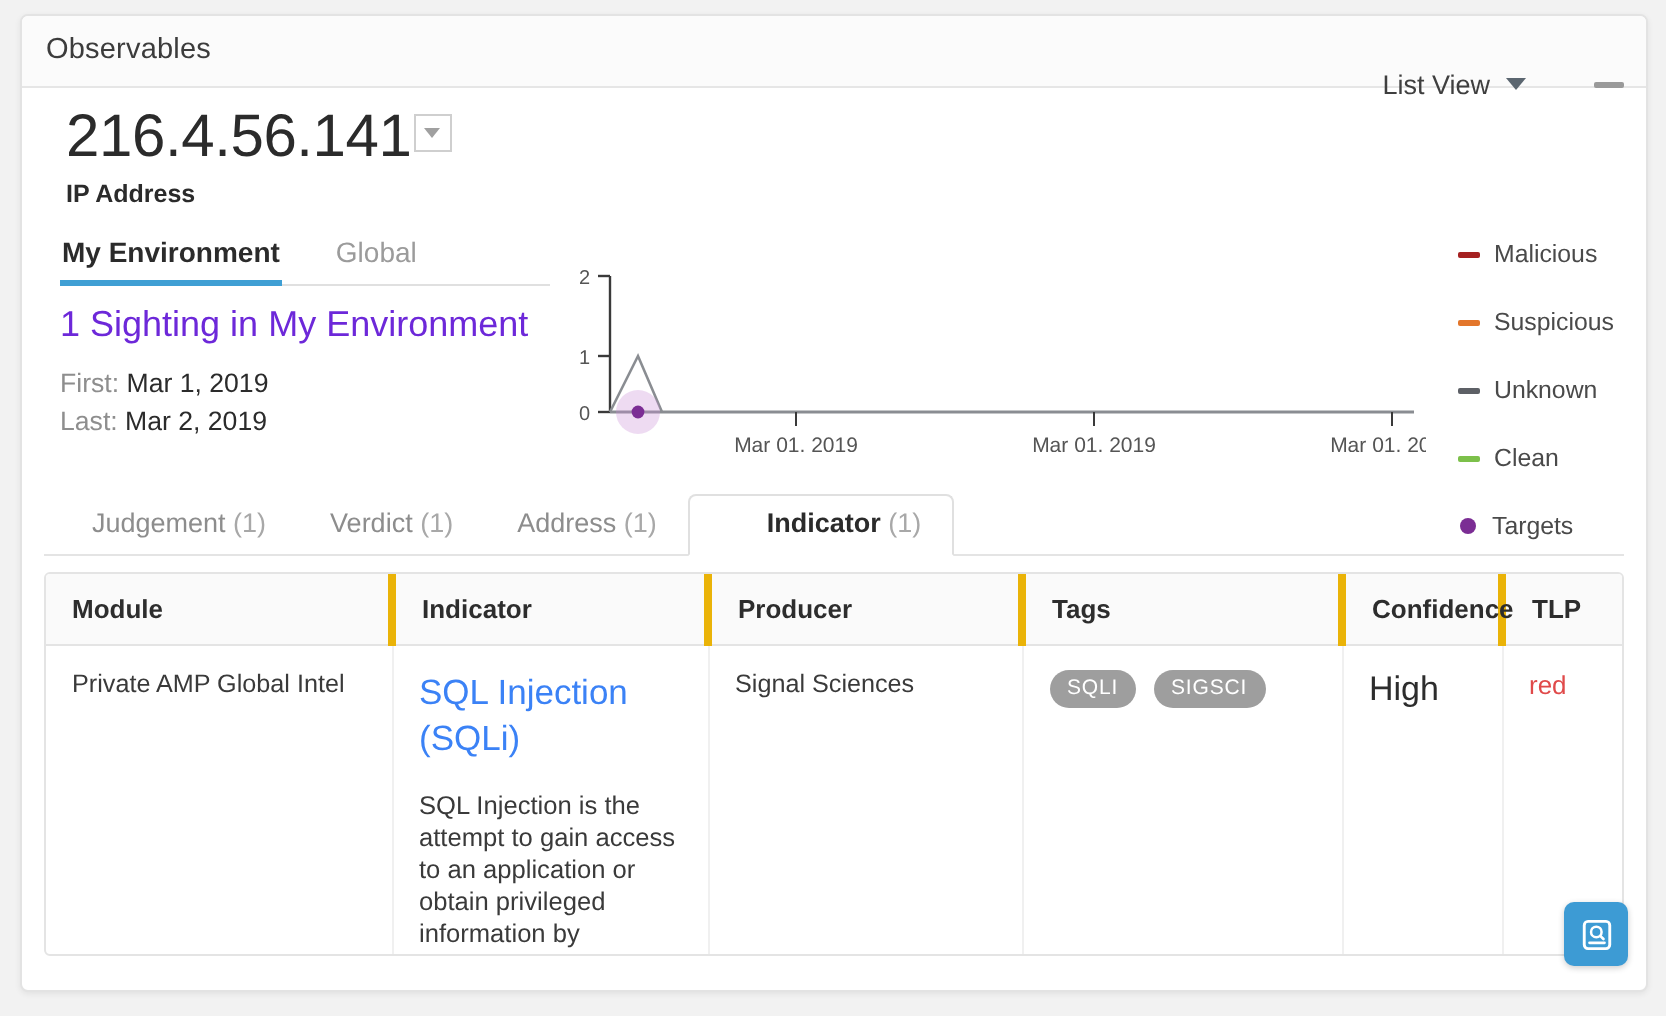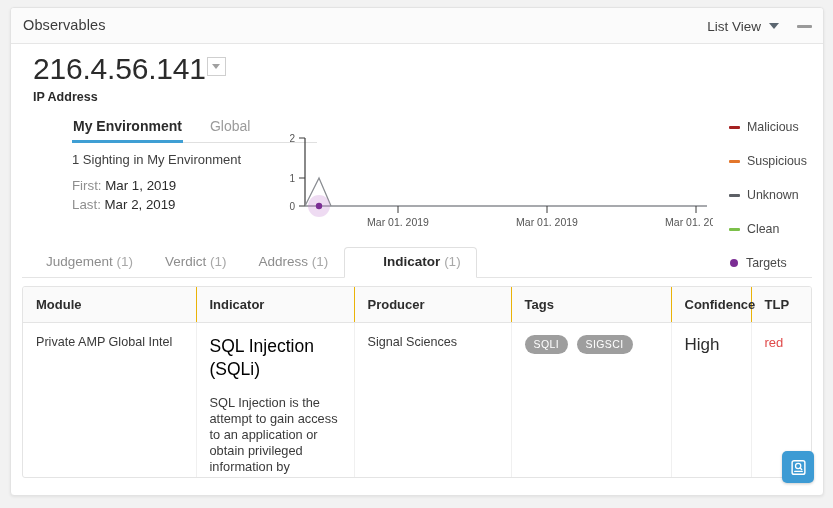--- a/index.html
+++ b/index.html
@@ -36,23 +36,23 @@
   }
   .titlebar-title {
     position: absolute;
     left: 12px; top: 9px;
     font-size: 14.5px;
     color: #3c3c3c;
     letter-spacing: .1px;
   }
   .titlebar-right {
     position: absolute;
-    right: 10px; top: 0;
+    right: 10px; top: 16px;
     height: 36px;
-    display: flex; align-items: center; gap: 16px;
+    display: flex; align-items: center; gap: 32px;
   }
   .viewmode {
     display: flex; align-items: center; gap: 8px;
     font-size: 13.5px; color: #3f3f3f;
     cursor: pointer;
   }
   .caret-down {
     width: 0; height: 0;
     border-left: 5px solid transparent;
     border-right: 5px solid transparent;
@@ -98,41 +98,41 @@
     color: #2b2b2b;
   }
 
   
   .mid {
     position: relative;
     height: 118px;
     margin-top: 14px;
   }
 
-  .env-block { position: absolute; left: 19px; top: 0; width: 245px; margin-left: 42px; }
+  .env-block { position: absolute; left: 19px; top: 0; width: 245px; }
   .env-tabs {
     display: flex; gap: 26px;
     border-bottom: 1px solid #e0e0e0;
   }
   .env-tab {
     font-size: 14px;
     padding: 0 1px 6px 1px;
     color: #9b9b9b;
     cursor: pointer;
   }
   .env-tab.active {
     color: #2b2b2b;
     font-weight: bold;
     border-bottom: 3px solid #3f9fd4;
     margin-bottom: -1px;
   }
   .sighting-count {
     margin-top: 9px;
-    font-size: 13px;
-    color: #404040;
+    font-size: 18px;
+    color: #6d28d9;
   }
   .dates { margin-top: 9px; font-size: 13.3px; line-height: 19px; }
   .dates .lbl { color: #8e8e8e; }
   .dates .val { color: #2b2b2b; text-align: center; }
 
   
   .chart-wrap { position: absolute; left: 272px; top: 8px; width: 430px; height: 100px; }
   .chart-svg { display: block; }
 
   
@@ -189,21 +189,21 @@
     border: 1px solid #e4e4e4;
     border-radius: 3px;
     height: 192px;
     overflow: hidden;
     background: #fff;
   }
   table { width: 100%; border-collapse: collapse; table-layout: fixed; }
   thead th {
     background: #fafafa;
     border-bottom: 1px solid #e4e4e4;
-    border-right: 1px solid #eab308;
+    border-right: 4px solid #eab308;
     text-align: left;
     font-size: 13px;
     font-weight: bold;
     color: #2d2d2d;
     padding: 10px 10px 10px 13px;
     height: 34px;
   }
   thead th:last-child { border-right: none; }
   tbody td {
     vertical-align: top;
@@ -215,21 +215,21 @@
   tbody td:last-child { border-right: none; }
   .col-module   { width: 173px; }
   .col-indicator{ width: 158px; }
   .col-producer { width: 157px; }
   .col-tags     { width: 160px; }
   .col-conf     { width: 80px; }
   .col-tlp      { width: 74px; }
 
   .ind-title {
     font-size: 17.5px;
-    color: #000000;
+    color: #3b82f6;
     line-height: 23px;
     font-weight: normal;
     margin-bottom: 14px;
   }
   .ind-desc {
     font-size: 12.8px;
     color: #3a3a3a;
     line-height: 16px;
   }
   .tag-pill {

